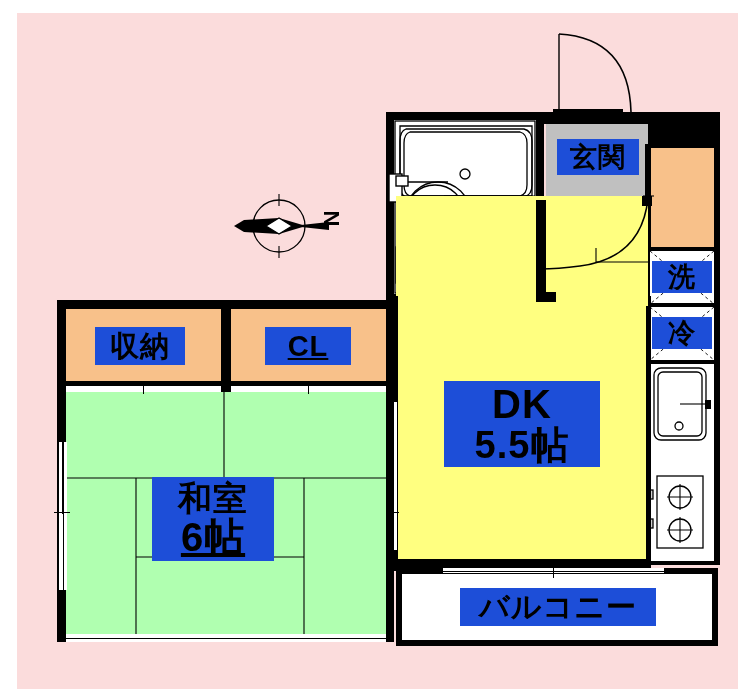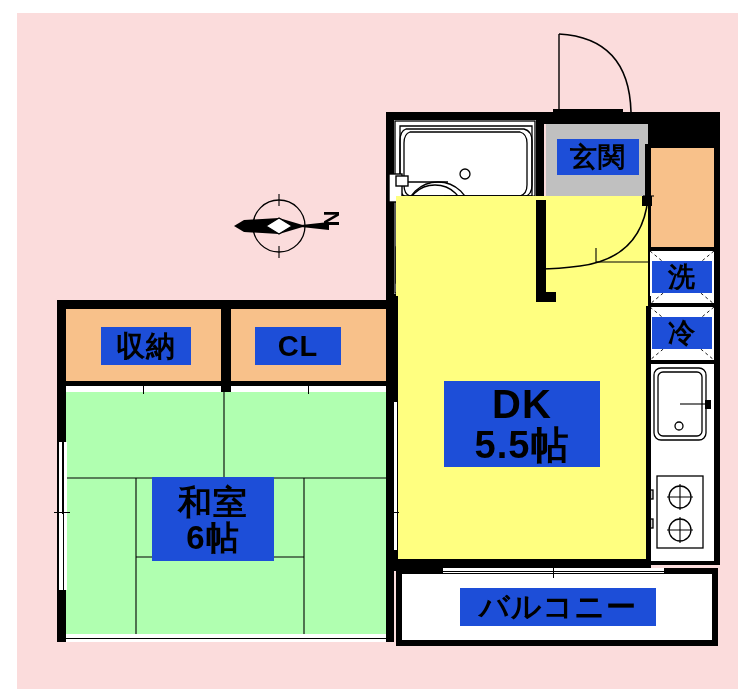--- a/index.html
+++ b/index.html
@@ -138,22 +138,22 @@
   <div class="blk" style="left:396px;top:568px;width:322px;height:78px;"></div>
   <div class="room white" style="left:402px;top:574px;width:310px;height:66px;"></div>
   <div class="wht" style="left:443px;top:568px;width:221px;height:5px;"></div>
   <div class="thin" style="left:443px;top:571px;width:221px;height:1.4px;"></div>
   <div class="thin" style="left:553px;top:565px;width:1.4px;height:13px;"></div>
   <div class="lbl" style="left:460px;top:588px;width:196px;height:38px;font-size:30px;">バルコニー</div>
 
   <div class="blk" style="left:57px;top:300px;width:337px;height:90px;"></div>
   <div class="room orange" style="left:66px;top:309px;width:155px;height:72px;"></div>
   <div class="room orange" style="left:231px;top:309px;width:155px;height:72px;"></div>
-  <div class="lbl" style="left:95px;top:327px;width:90px;height:38px;font-size:29px;margin-left:6px;">収納</div>
-  <div class="lbl" style="left:255px;top:327px;width:86px;height:38px;font-size:29px;">CL</div>
+  <div class="lbl" style="left:95px;top:327px;width:90px;height:38px;font-size:29px;">収納</div>
+  <div class="lbl" style="left:265px;top:327px;width:86px;height:38px;font-size:29px;text-decoration:underline;">CL</div>
 
   <div class="blk" style="left:57px;top:386px;width:337px;height:256px;"></div>
   <div class="room green" style="left:66px;top:392px;width:320px;height:244px;"></div>
 
   <div class="wht" style="left:66px;top:386px;width:155px;height:6px;"></div>
   <div class="wht" style="left:231px;top:386px;width:155px;height:6px;"></div>
   <div class="thin" style="left:143px;top:383px;width:1.4px;height:11px;"></div>
   <div class="thin" style="left:308px;top:383px;width:1.4px;height:11px;"></div>
 
   <svg style="left:66px;top:392px;width:320px;height:244px;" viewBox="0 0 320 244">
@@ -167,21 +167,21 @@
   <div class="wht" style="left:59px;top:442px;width:8px;height:148px;"></div>
   <div class="thin" style="left:63px;top:442px;width:1.4px;height:148px;"></div>
   <div class="blk" style="left:62px;top:442px;width:2px;height:72px;"></div>
   <div class="thin" style="left:54px;top:512px;width:16px;height:1.4px;"></div>
 
   <div class="wht" style="left:66px;top:634px;width:320px;height:8px;"></div>
   <div class="thin" style="left:66px;top:638px;width:320px;height:1.4px;"></div>
 
   <div class="lbl" style="left:152px;top:477px;width:122px;height:84px;font-size:33px;flex-direction:column;">
     <span style="font-size:34px;">和室</span>
-    <span style="font-size:33px;margin-top:2px;">6帖</span>
+    <span style="font-size:40px;margin-top:2px;text-decoration:underline;">6帖</span>
   </div>
 
   <svg style="left:232px;top:190px;width:120px;height:72px;" viewBox="0 0 120 72">
     <circle cx="47" cy="36" r="26" class="fillnone"></circle>
     <path d="M47 4 V16 M47 56 V68" class="ln2"></path>
     <path d="M74 36 L47 28 L12 30 L2 36 L12 42 L47 44 Z" class="cfill"></path>
     <path d="M47 28 L34 36 L47 44 L60 36 Z" style="fill:#ffffff;stroke:#000;stroke-width:1.2"></path>
     <path d="M60 36 L97 32 L97 40 Z" class="cfill"></path>
   </svg>
   <div class="lbl" style="left:318px;top:205px;width:26px;height:28px;font-size:22px;background:transparent;transform:rotate(90deg);">N</div>

